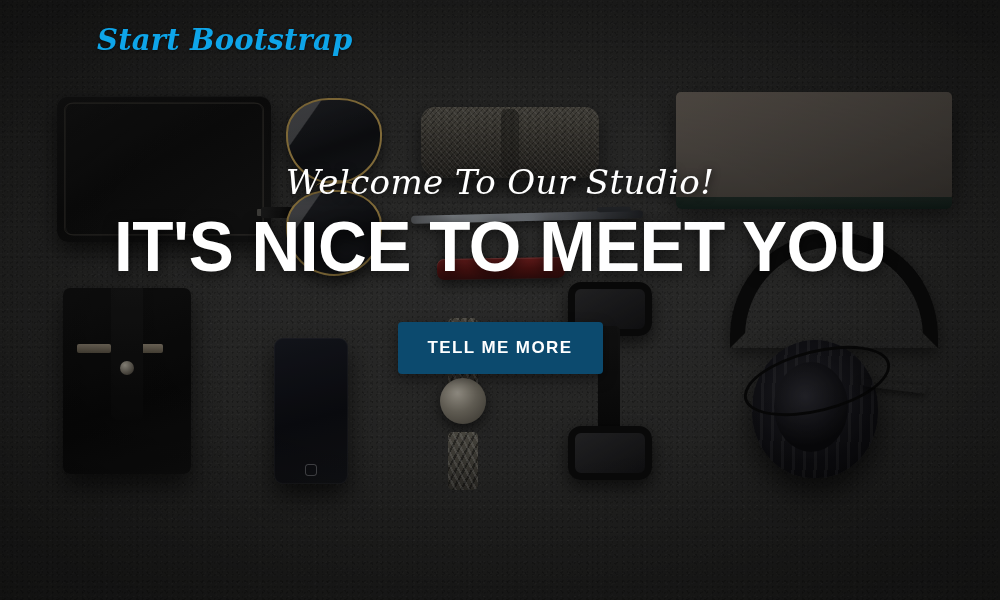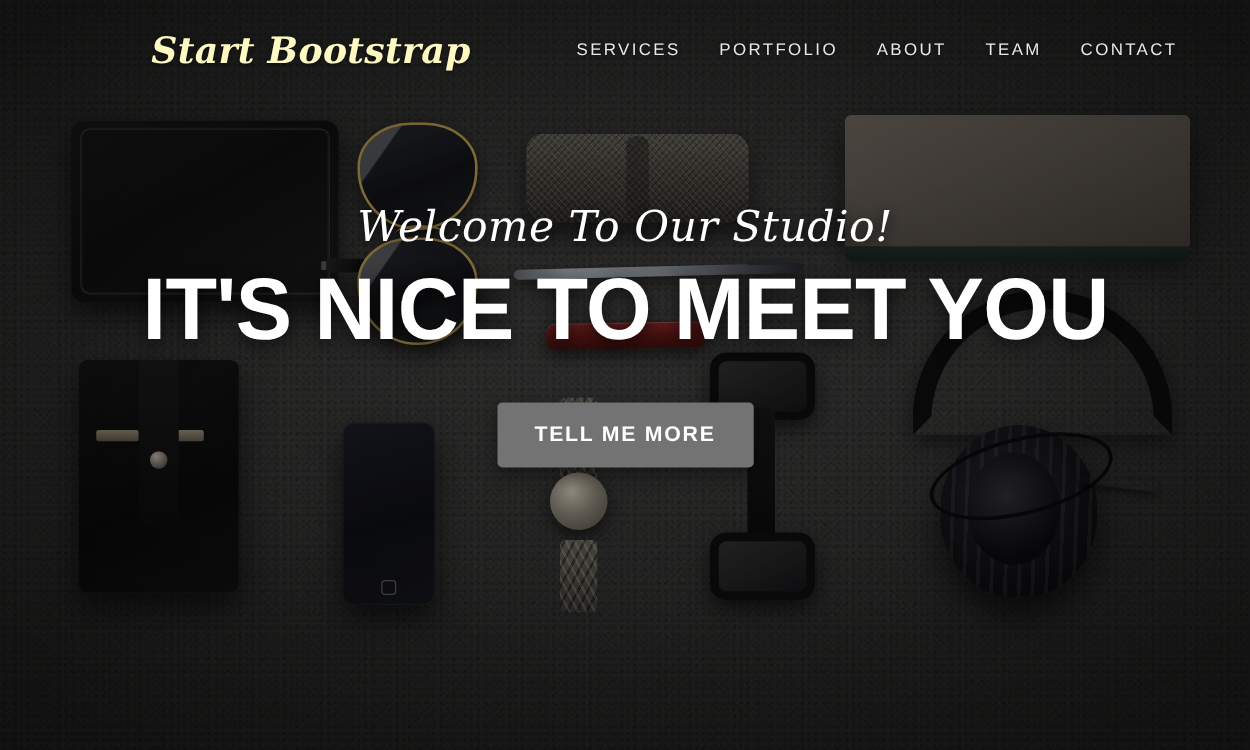--- a/index.html
+++ b/index.html
@@ -248,30 +248,29 @@
   }
 
   
   .navbar{
     position:absolute; left:0; top:0; width:1000px; height:80px;
     display:flex; align-items:center;
     padding:0 58px 0 97px;
     z-index:10;
   }
   .brand{
-    color:#fef9c3;
+    color:#0ea5e9;
     font-family:"DejaVu Serif", serif;
     font-style:italic;
     font-weight:700;
     font-size:29px;
     letter-spacing:.2px;
     text-decoration:none;
     white-space:nowrap;
     text-shadow:0 1px 3px rgba(0,0,0,.55);
-    margin-left:24px;
   }
   .nav-links{
     margin-left:auto;
     display:flex; align-items:center; gap:0;
     list-style:none;
   }
   .nav-links li{ margin-left:31px; }
   .nav-links li:first-child{ margin-left:0; }
   .nav-link{
     color:#e8e8e8;
@@ -313,21 +312,21 @@
     letter-spacing:-0.5px;
     text-transform:uppercase;
     transform:scaleX(.965);
     margin-bottom:40px;
     text-shadow:0 3px 14px rgba(0,0,0,.65);
     white-space:nowrap;
   }
   .btn-xl{
     display:inline-flex; align-items:center; justify-content:center;
     width:205px; height:52px;
-    background:#737373;
+    background:#0c4a6e;
     color:#ffffff;
     font-family:"Liberation Sans", sans-serif;
     font-weight:700;
     font-size:17px;
     letter-spacing:1.4px;
     text-transform:uppercase;
     text-decoration:none;
     border:none;
     border-radius:4px;
     cursor:pointer;
@@ -387,37 +386,20 @@
       <div class="jack"></div>
     </div>
 
     <div class="vignette"></div>
   </div>
 
   <div class="overlay"></div>
 
   <nav class="navbar">
     <a class="brand" href="#">Start Bootstrap</a>
-    <ul class="nav-links">
-      <li>
-        <a class="nav-link" href="#">Services</a>
-      </li>
-      <li>
-        <a class="nav-link" href="#">Portfolio</a>
-      </li>
-      <li>
-        <a class="nav-link" href="#">About</a>
-      </li>
-      <li>
-        <a class="nav-link" href="#">Team</a>
-      </li>
-      <li>
-        <a class="nav-link" href="#">Contact</a>
-      </li>
-    </ul>
   </nav>
 
   <div class="intro">
     <div class="intro-lead">Welcome To Our Studio!</div>
     <div class="intro-heading">It's Nice To Meet You</div>
     <a class="btn-xl" href="#">Tell Me More</a>
   </div>
 
 </header>
 

